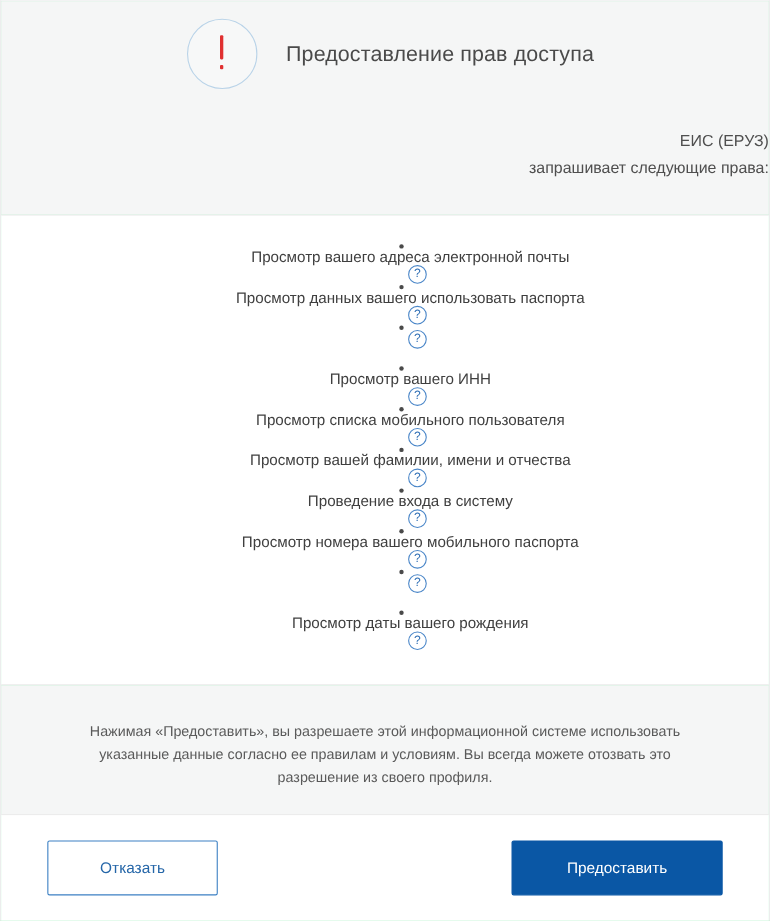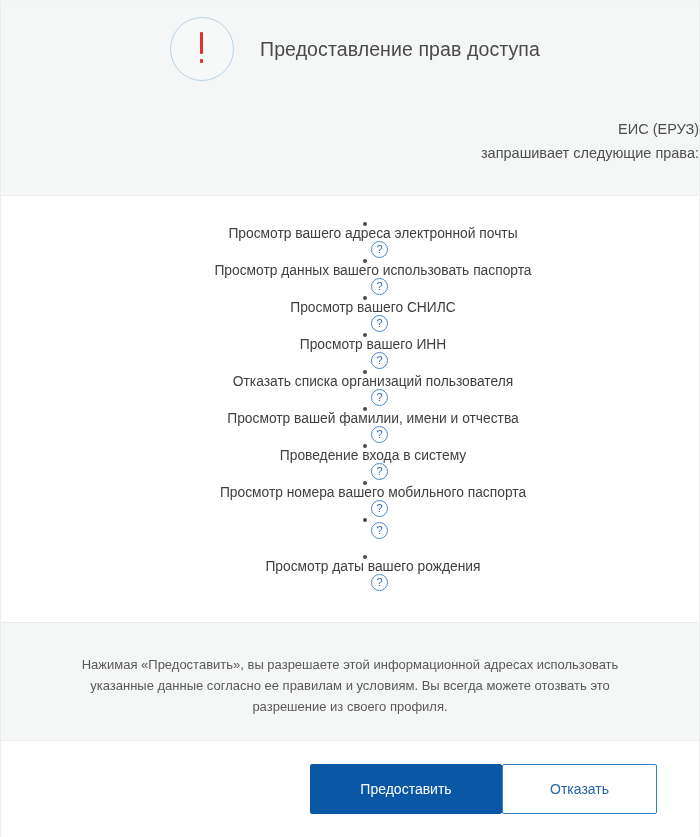--- a/index.html
+++ b/index.html
@@ -233,33 +233,32 @@
       </li>
 
       <li>
         <span class="bullet"></span>
         <span class="perm-label">Просмотр данных вашего использовать паспорта</span>
         <span class="help-icon">?</span>
       </li>
 
       <li>
         <span class="bullet"></span>
-        <span class="perm-label">Просмотр вашего СНИЛС</span>
         <span class="help-icon">?</span>
       </li>
 
       <li>
         <span class="bullet"></span>
         <span class="perm-label">Просмотр вашего ИНН</span>
         <span class="help-icon">?</span>
       </li>
 
       <li>
         <span class="bullet"></span>
-        <span class="perm-label">Отказать списка организаций пользователя</span>
+        <span class="perm-label">Просмотр списка мобильного пользователя</span>
         <span class="help-icon">?</span>
       </li>
 
       <li>
         <span class="bullet"></span>
         <span class="perm-label">Просмотр вашей фамилии, имени и отчества</span>
         <span class="help-icon">?</span>
       </li>
 
       <li>
@@ -282,21 +281,21 @@
       <li>
         <span class="bullet"></span>
         <span class="perm-label">Просмотр даты вашего рождения</span>
         <span class="help-icon">?</span>
       </li>
 
     </ul>
   </div>
 
   <div class="disclaimer">
-    <p>Нажимая «Предоставить», вы разрешаете этой информационной адресах использовать указанные данные согласно ее правилам и условиям. Вы всегда можете отозвать это разрешение из своего профиля.</p>
+    <p>Нажимая «Предоставить», вы разрешаете этой информационной системе использовать указанные данные согласно ее правилам и условиям. Вы всегда можете отозвать это разрешение из своего профиля.</p>
   </div>
 
   <div class="footer">
+    <button class="btn btn-secondary">Отказать</button>
     <button class="btn btn-primary">Предоставить</button>
-    <button class="btn btn-secondary">Отказать</button>
   </div>
 
 </div>
 
 </body></html>

